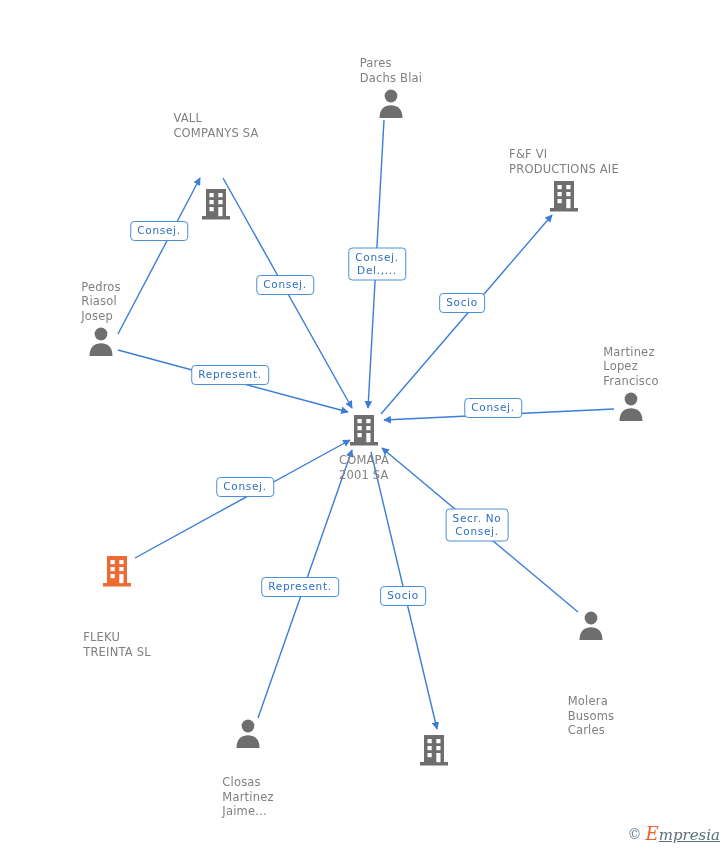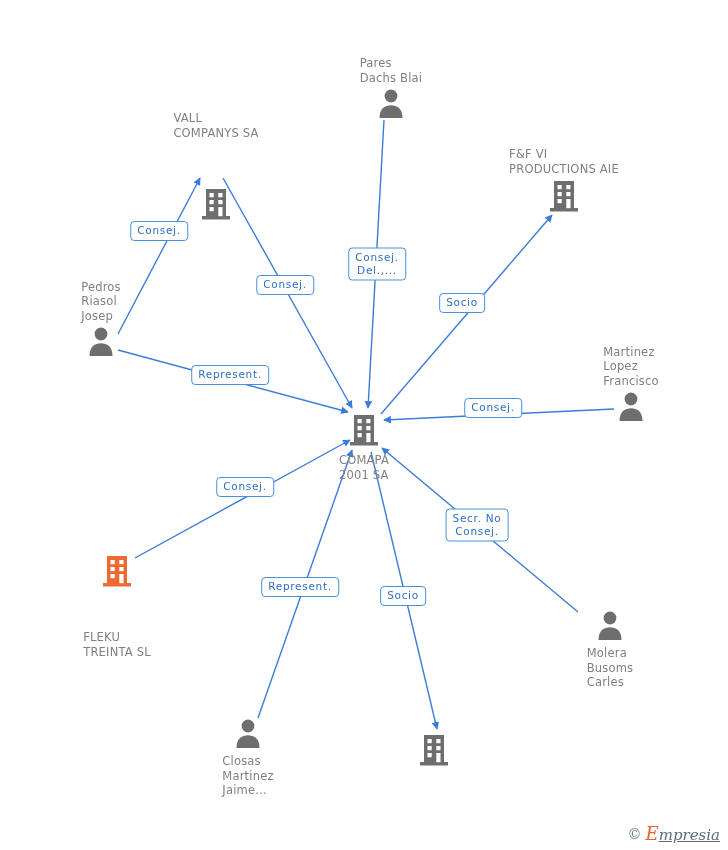--- a/index.html
+++ b/index.html
@@ -178,30 +178,30 @@
             <rect x="8.5" y="6" width="4.2" height="4.2" fill="#fff"></rect>
             <rect x="17.3" y="6" width="4.2" height="4.2" fill="#fff"></rect>
             <rect x="8.5" y="13" width="4.2" height="4.2" fill="#fff"></rect>
             <rect x="17.3" y="13" width="4.2" height="4.2" fill="#fff"></rect>
             <rect x="8.5" y="20" width="4.2" height="4.2" fill="#fff"></rect>
             <rect x="17.3" y="20" width="4.2" height="9.2" fill="#fff"></rect>
           </svg></span>
         <span class="node-label">FLEKU
 TREINTA  SL</span>
       </div>
-      <div class="node label-below" style="left: 610px; top: 610px;">
+      <div class="node label-below" style="left: 591px; top: 610px; gap: 48px;">
         <span class="node-icon"><svg width="26" height="30" viewBox="0 0 26 30" xmlns="http://www.w3.org/2000/svg">
             <circle cx="13" cy="8" r="6.4" fill="#6e6e6e"></circle>
             <path d="M1.5 30 C1.5 20.5 7 17.2 13 17.2 C19 17.2 24.5 20.5 24.5 30 Z" fill="#6e6e6e"></path>
           </svg></span>
         <span class="node-label">Molera
 Busoms
 Carles</span>
       </div>
-      <div class="node label-below" style="left: 248px; top: 718px;">
+      <div class="node label-below" style="left: 248px; top: 718px; gap: 21px;">
         <span class="node-icon"><svg width="26" height="30" viewBox="0 0 26 30" xmlns="http://www.w3.org/2000/svg">
             <circle cx="13" cy="8" r="6.4" fill="#6e6e6e"></circle>
             <path d="M1.5 30 C1.5 20.5 7 17.2 13 17.2 C19 17.2 24.5 20.5 24.5 30 Z" fill="#6e6e6e"></path>
           </svg></span>
         <span class="node-label">Closas
 Martinez
 Jaime...</span>
       </div>
       <div class="node label-below" style="left: 434px; top: 733px;">
         <span class="node-icon"><svg width="30" height="34" viewBox="0 0 30 34" xmlns="http://www.w3.org/2000/svg">

